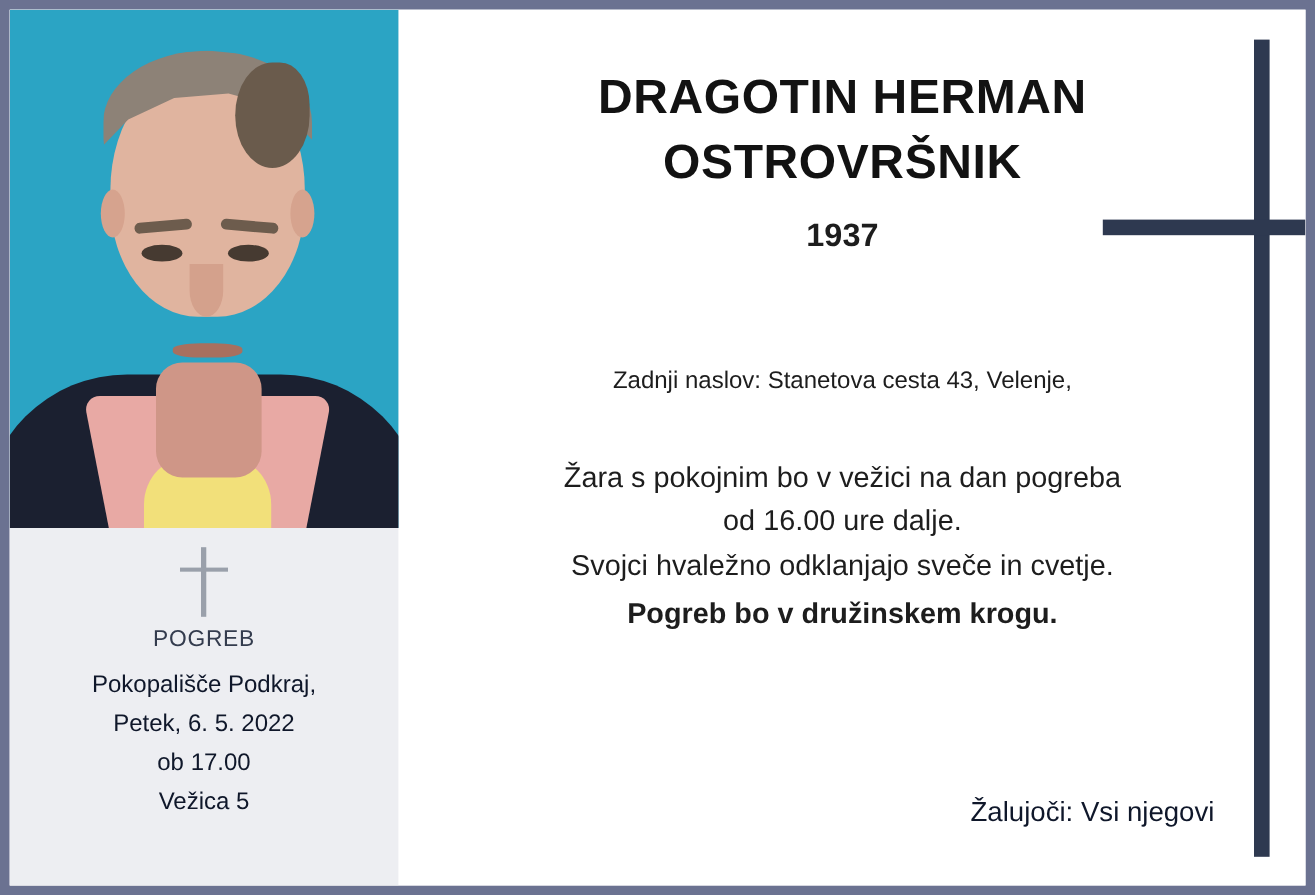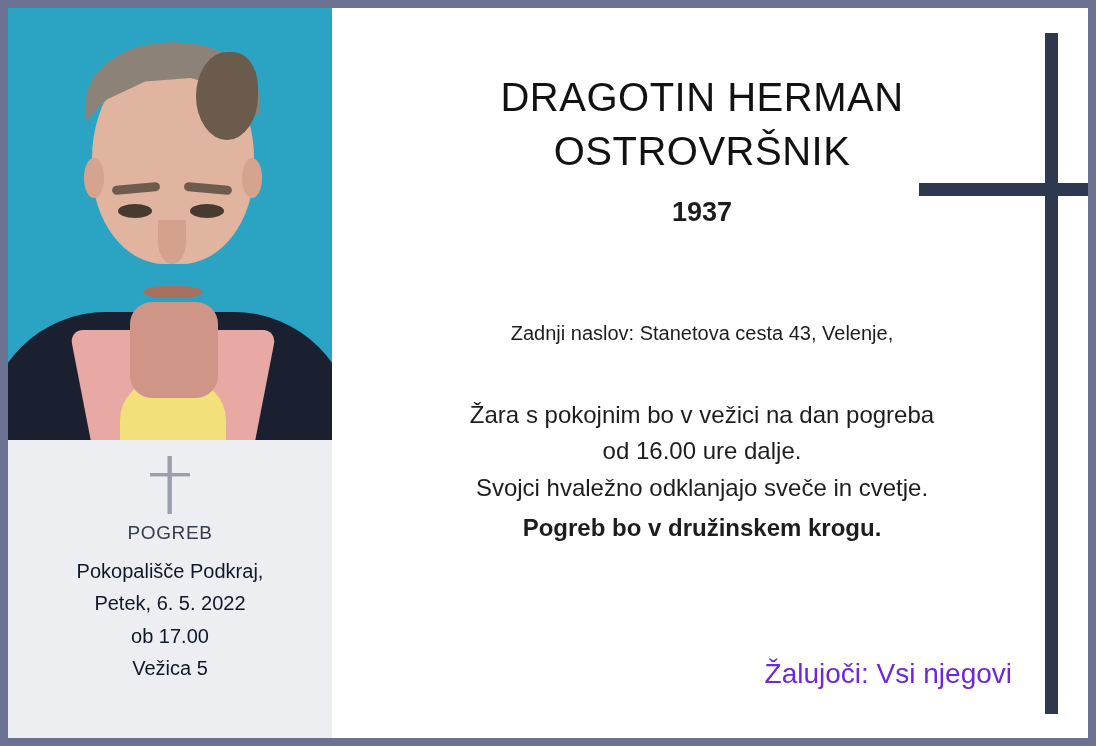--- a/index.html
+++ b/index.html
@@ -158,25 +158,25 @@
 
   
   .content {
     position:absolute;
     left:324px; top:0;
     width:764px; height:100%;
     padding:40px 52px 0 28px;
     text-align:center;
   }
   .name {
-    font-size:40px; font-weight:normal;
+    font-size:40px; font-weight:bold;
     color:#121212;
     letter-spacing:.5px;
     line-height:1.36;
-    margin-top:22px;
+    margin-top:6px;
   }
   .year {
     font-size:27px;
     color:#1d1d1d;
     margin-top:18px;
     font-weight:bold;
   }
   .body-block { margin-top:92px; }
   .addr {
     font-size:20px; color:#1d1d1d;
@@ -184,21 +184,21 @@
   }
   .para {
     margin-top:50px;
     font-size:24px; color:#1d1d1d;
     line-height:1.52;
   }
   .para .strong { font-weight:bold; display:block; margin-top:4px; }
   .mourners {
     position:absolute;
     right:76px; bottom:48px;
-    font-size:28px; color:#6d28d9;
+    font-size:23px; color:#0f172a;
   }
 </style>
 </head>
 <body>
 
 <div class="notice">
   <div class="canvas">
 
     <div class="left-col">
 

